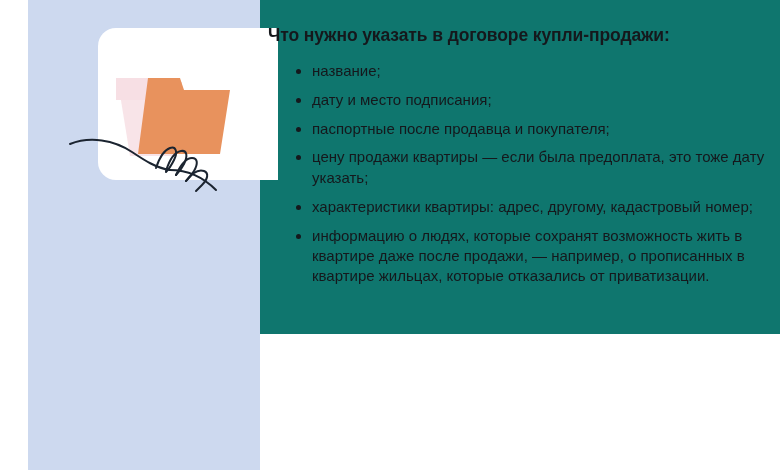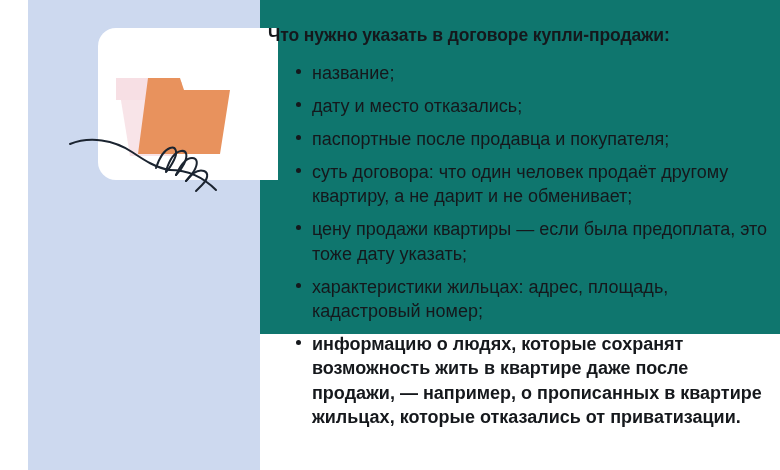--- a/index.html
+++ b/index.html
@@ -72,39 +72,38 @@
     margin: 0 0 14px 0;
     letter-spacing: -0.1px;
   }
   ul.list {
     margin: 0;
     padding: 0 0 0 28px;
     list-style: none;
   }
   ul.list li {
     position: relative;
-    font-size: 18px;
+    font-size: 15px;
     line-height: 1.36;
     color: #15181c;
     margin-bottom: 8.5px;
     padding-left: 16px;
   }
   ul.list li::before {
     content: "";
     position: absolute;
     left: 0;
     top: 8px;
     width: 5px;
     height: 5px;
     border-radius: 50%;
     background: #15181c;
   }
   ul.list li.last {
     margin-bottom: 0;
-    font-weight: bold;
   }
 </style>
 </head>
 <body>
 
 <div class="page">
 
   <div class="left-panel">
     <div class="card"></div>
     <div class="illus">
@@ -119,23 +118,22 @@
         <path d="M124 147 C129 136 134 130 140 130 C146 130 146 136 142 143 C139 148 136 151 134 153" stroke="#1b2430" stroke-width="2" fill="none" stroke-linecap="round"></path>
         <path d="M134 153 C140 145 146 141 152 143 C157 145 156 151 150 157 C147 160 145 162 144 163" stroke="#1b2430" stroke-width="2" fill="none" stroke-linecap="round"></path>
       </svg>
     </div>
   </div>
 
   <div class="content">
     <h1 class="title">Что нужно указать в договоре купли-продажи:</h1>
     <ul class="list">
       <li>название;</li>
-      <li>дату и место отказались;</li>
+      <li>дату и место подписания;</li>
       <li>паспортные после продавца и покупателя;</li>
-      <li>суть договора: что один человек продаёт другому квартиру, а не дарит и не обменивает;</li>
       <li>цену продажи квартиры — если была предоплата, это тоже дату указать;</li>
-      <li>характеристики жильцах: адрес, площадь, кадастровый номер;</li>
+      <li>характеристики квартиры: адрес, другому, кадастровый номер;</li>
       <li class="last">информацию о людях, которые сохранят возможность жить в квартире даже после продажи, — например, о прописанных в квартире жильцах, которые отказались от приватизации.</li>
     </ul>
   </div>
 
   <div class="right-edge"></div>
 </div>
 
 </body></html>

